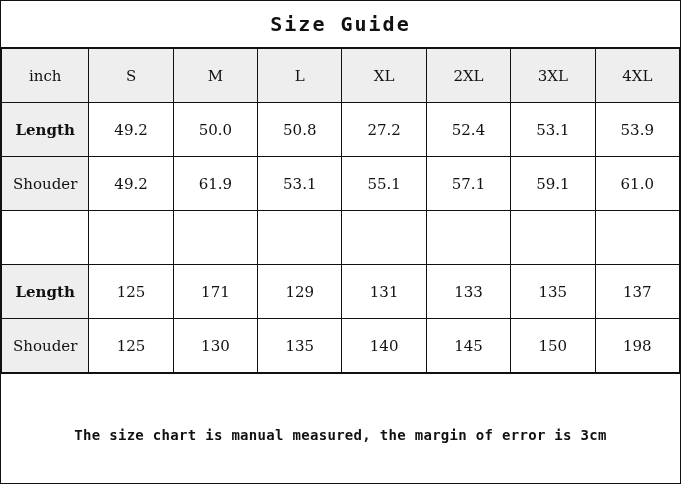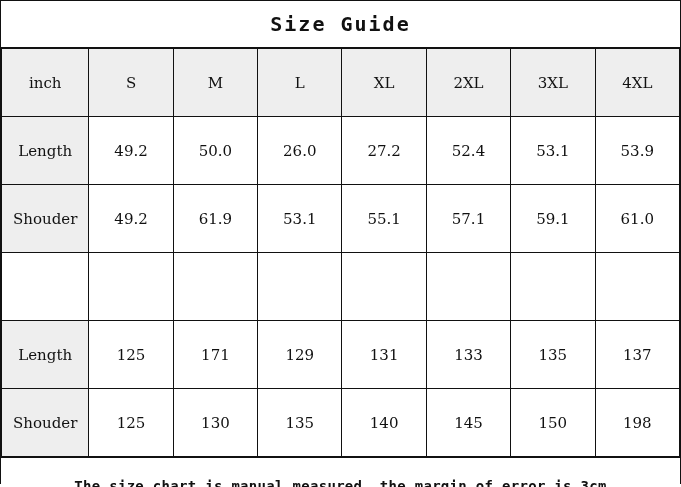--- a/index.html
+++ b/index.html
@@ -44,40 +44,40 @@
     table-layout: fixed;
   }
   table.size-table td {
     border: 1px solid #111111;
     text-align: center;
     vertical-align: middle;
     font-size: 15px;
     color: #111111;
     font-family: "DejaVu Serif", serif;
     height: 53px;
-    padding: 7px;
+    padding: 0;
   }
   td.hdr-cell {
     background: #eeeeee;
     font-family: "DejaVu Sans Mono", monospace;
     font-size: 15px;
   }
   td.unit-cell {
     background: #eeeeee;
     font-family: "DejaVu Sans Mono", monospace;
     font-size: 14px;
   }
   td.label-cell {
     background: #eeeeee;
     font-family: "DejaVu Serif", serif;
     font-size: 15px;
     text-align: center;
   }
   td.label-cell.bold {
-    font-weight: normal;
+    font-weight: bold;
   }
   td.spacer-cell {
     background: #ffffff;
     height: 44px;
   }
   td.val-cell {
     background: #ffffff;
   }
   .footer-bar {
     flex: 1 1 auto;
@@ -128,21 +128,21 @@
         <td class="hdr-cell">L</td>
         <td class="hdr-cell">XL</td>
         <td class="hdr-cell">2XL</td>
         <td class="hdr-cell">3XL</td>
         <td class="hdr-cell">4XL</td>
       </tr>
       <tr>
         <td class="label-cell bold">Length</td>
         <td class="val-cell">49.2</td>
         <td class="val-cell">50.0</td>
-        <td class="val-cell">26.0</td>
+        <td class="val-cell">50.8</td>
         <td class="val-cell">27.2</td>
         <td class="val-cell">52.4</td>
         <td class="val-cell">53.1</td>
         <td class="val-cell">53.9</td>
       </tr>
       <tr>
         <td class="label-cell">Shouder</td>
         <td class="val-cell">49.2</td>
         <td class="val-cell">61.9</td>
         <td class="val-cell">53.1</td>

